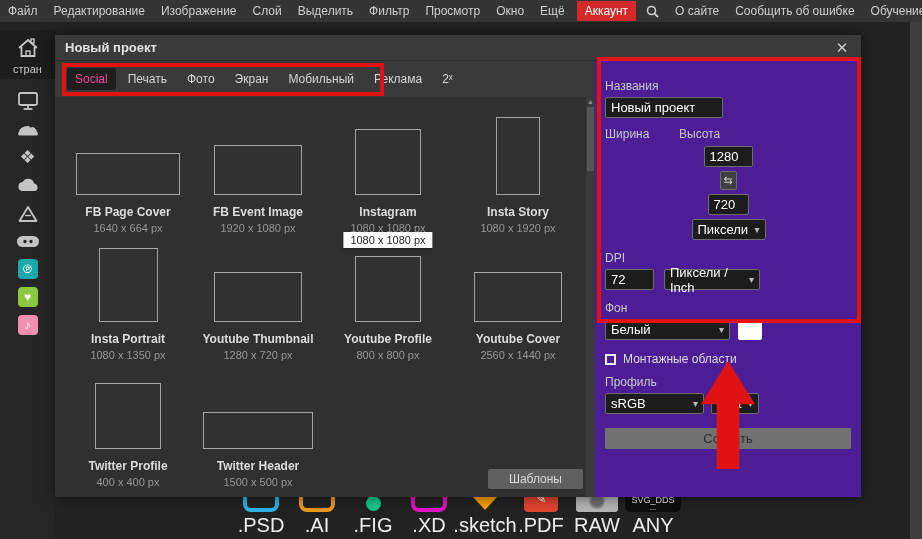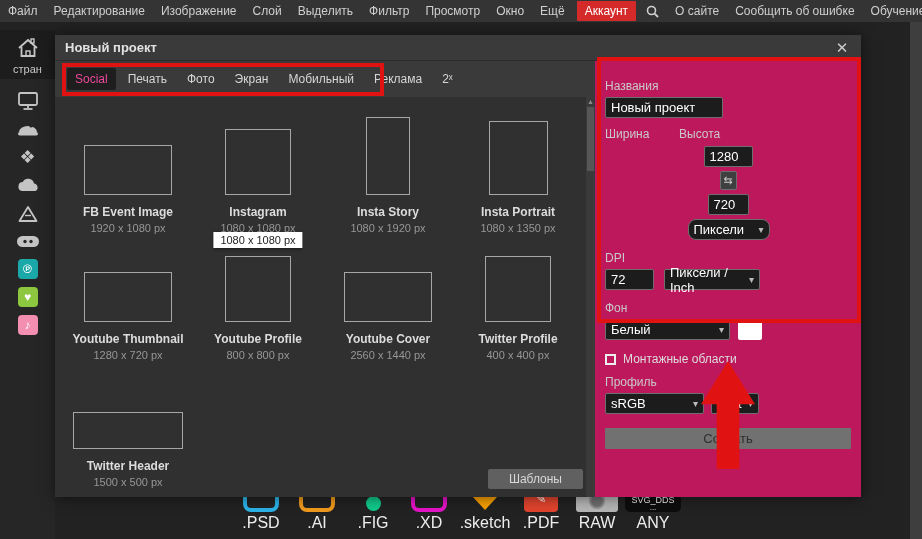--- a/index.html
+++ b/index.html
@@ -49,21 +49,21 @@
   .size-tooltip { position:absolute; top:calc(100% - 4px); left:50%; transform:translateX(-50%);
                   background:#ffffff; color:#222; font-size:11px; padding:2px 7px; white-space:nowrap;
                   box-shadow:0 1px 3px rgba(0,0,0,.5); z-index:3; }
   .tpl-scrollbar { position:absolute; right:0; top:0; bottom:0; width:9px; background:#3a3a3a; }
   .sb-arrow { color:#8a8a8a; font-size:7px; text-align:center; line-height:9px; }
   .sb-thumb { width:7px; margin:1px auto; height:64px; background:#565656; }
   .templates-btn { position:absolute; right:12px; bottom:8px; background:#606060; color:#d8d8d8;
                    font-size:12px; padding:3px 21px; border-radius:2px; cursor:pointer; }
 
   
-  .dlg-right { width:266px; background:#be185d; padding:10px 10px 0 10px; position:relative; }
+  .dlg-right { width:266px; background:#4c1d95; padding:10px 10px 0 10px; position:relative; }
   .f-label { font-size:12px; color:#c9c9c9; margin:6px 0 4px 0; }
   .f-row { display:flex; align-items:center; gap:4px; }
   .txt-input { background:#1c1c1c; border:1px solid #6e6e6e; color:#ffffff; font-size:13px;
                height:21px; padding:0 5px; border-radius:2px; font-family:"Liberation Sans",sans-serif; }
   .sel { background:#1c1c1c; border:1px solid #6e6e6e; color:#ffffff; font-size:13px; height:21px;
          border-radius:2px; display:flex; align-items:center; padding:0 5px; cursor:pointer; }
   .sel .chev { margin-left:auto; color:#bbbbbb; font-size:10px; padding-left:6px; }
   .swap-btn { width:17px; height:19px; background:#3f3f3f; border:1px solid #6e6e6e; border-radius:2px;
               color:#cccccc; font-size:11px; display:flex; align-items:center; justify-content:center; cursor:pointer; }
   .swatch { width:24px; height:21px; background:#ffffff; border-radius:2px; margin-left:4px; cursor:pointer; }
@@ -78,21 +78,21 @@
   .anno { position:absolute; border:4px solid #e01212; z-index:10; pointer-events:none; }
   .anno-tabs { left:62px; top:63px; width:322px; height:33px; }
   .anno-settings { left:597px; top:57px; width:264px; height:266px; }
   .arrow-shape { width:100%; height:100%; background:#e01212;
                  clip-path:polygon(50% 0, 100% 40%, 71% 40%, 71% 100%, 29% 100%, 29% 40%, 0 40%); }
 
   
   .format-row { position:absolute; left:233px; top:480px; display:flex; align-items:flex-end; gap:0; z-index:1; }
   .fmt { display:flex; flex-direction:column; align-items:center; width:56px; }
   .fmt-icon { height:32px; display:flex; align-items:flex-end; justify-content:center; }
-  .fmt-lbl { font-size:16px; color:#ededed; margin-top:2px; white-space:nowrap; }
+  .fmt-lbl { font-size:20px; color:#ededed; margin-top:2px; white-space:nowrap; }
   .icon-folder { width:36px; height:30px; border-radius:8px; border-style:solid; border-width:4px; background:transparent; }
   .icon-dot { width:15px; height:15px; border-radius:50%; margin-bottom:1px; }
   .icon-diamond { width:0; height:0; border-left:13px solid transparent; border-right:13px solid transparent;
                   border-top:14px solid #f8a100; margin-bottom:2px; }
   .icon-pdf { width:34px; height:28px; border-radius:4px; background:#e0442e; color:#ffffff; font-size:13px;
               display:flex; align-items:center; justify-content:center; }
   .icon-camera { width:42px; height:22px; background:#b5b5b5; border-radius:4px 4px 3px 3px;
                  display:flex; align-items:center; justify-content:center; }
   .icon-camera .lens { width:16px; height:16px; border-radius:50%; background:#6f6f6f; border:2px solid #8d8d8d; }
   .icon-badge { background:#0d0d0d; color:#f2f2f2; border-radius:5px; padding:2px 6px 1px 6px;
@@ -253,20 +253,27 @@
           <span class="tab">Фото</span>
           <span class="tab">Экран</span>
           <span class="tab">Мобильный</span>
           <span class="tab">Реклама</span>
           <span class="tab">2ˣ</span>
         </div>
       <div class="tpl-area">
         <div class="tpl-grid">
             <div class="tpl-cell">
               <div class="thumb-wrap">
+                <div class="thumb" style="width: 104px; height: 42px;"></div>
+              </div>
+              <div class="tpl-name">FB Page Cover</div>
+              <div class="tpl-dims">1640 x 664 px</div>
+            </div>
+            <div class="tpl-cell">
+              <div class="thumb-wrap">
                 <div class="thumb" style="width: 88px; height: 50px;"></div>
               </div>
               <div class="tpl-name">FB Event Image</div>
               <div class="tpl-dims">1920 x 1080 px</div>
             </div>
             <div class="tpl-cell">
               <div class="thumb-wrap">
                 <div class="thumb" style="width: 66px; height: 66px;"></div>
               </div>
               <div class="tpl-name">Instagram</div>
@@ -334,21 +341,21 @@
       <div class="f-label" style="margin-top:8px;">Названия</div>
       <input class="txt-input" style="width: 118px;" value="Новый проект">
       <div class="f-row" style="margin-top:9px;">
         <span class="f-label" style="width:70px; margin:0;">Ширина</span>
         <span class="f-label" style="margin:0;">Высота</span>
       </div>
       <div class="f-row" style="margin-top:5px;flex-direction:column;">
         <input class="txt-input" style="width: 49px;" value="1280">
         <span class="swap-btn">⇆</span>
         <input class="txt-input" style="width: 41px;" value="720">
-        <span class="sel" style="width:82px; margin-left:1px;border-radius:8px;">
+        <span class="sel" style="width:74px; margin-left:1px;">
           <span>Пиксели</span>
           <span class="chev">▾</span>
         </span>
       </div>
       <div class="f-label" style="margin-top:11px;">DPI</div>
       <div class="f-row" style="margin-top:2px;">
         <input class="txt-input" style="width: 49px;" value="72">
         <span class="sel" style="width:96px; margin-left:6px;">
           <span>Пиксели / Inch</span>
           <span class="chev">▾</span>

